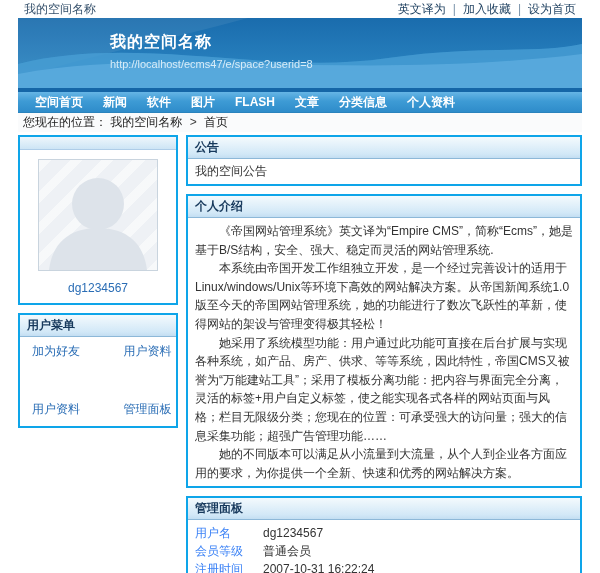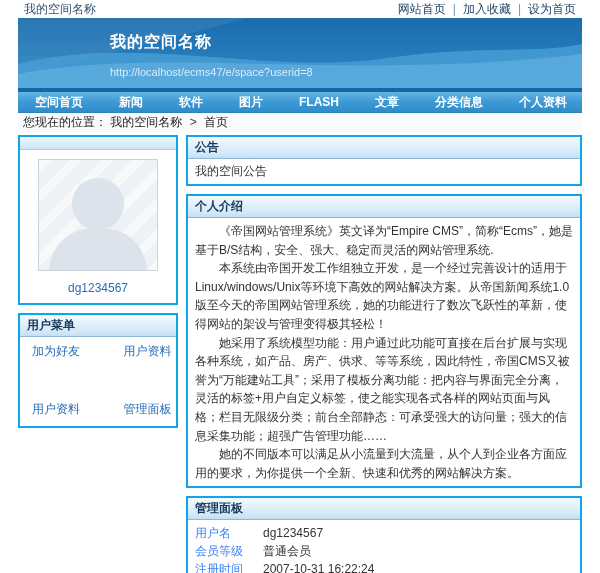--- a/index.html
+++ b/index.html
@@ -17,28 +17,28 @@
   .topbar .links { display:flex; align-items:center; }
   .topbar .links a { color:#1c3e5e; text-decoration:none; }
   .sep { color:#7a93aa; margin:0 7px; }
   .sep::before { content:"|"; }
 
   
   .banner { position:relative; height:70px; overflow:hidden; background:linear-gradient(to bottom,#1b6dae,#2e8ac6); }
   .banner svg { position:absolute; left:0; top:0; width:100%; height:100%; }
   .banner .txt { position:absolute; left:92px; top:14px; z-index:2; }
   .banner .title { color:#fff; font-size:16px; font-weight:bold; letter-spacing:1px; }
-  .banner .url { color:#d8ecf8; font-size:11px; margin-top:13px; }
+  .banner .url { color:#d8ecf8; font-size:11px; margin-top:5px; }
 
   
   .navstrip { height:4px; background:#1566a7; }
   .nav { display:flex; align-items:center; height:21px;
          background:linear-gradient(to bottom,#66b5e5 0%,#3e9bd5 45%,#2e8cca 100%);
          border-bottom:1px solid #2a83bd; }
-  .nav a { color:#fff; font-weight:bold; text-decoration:none; padding:0 18px; white-space:nowrap; }
+  .nav a { color:#fff; font-weight:bold; text-decoration:none; padding:0 10px; white-space:nowrap; }
   .nav a:first-child { padding-left:17px; }
 
   
   .crumb { height:19px; line-height:19px; padding:0 5px; background:#fafbfc; color:#222; }
   .crumb .bsep { margin:0 4px; color:#444; }
   .crumb .bsep::before { content:">"; }
   .crumb a { color:#222; text-decoration:none; }
 
   
   .main { display:flex; padding-top:3px; min-height:398px; align-items:flex-start; }
@@ -73,21 +73,21 @@
   .drow .dv { color:#333; display:flex; align-items:center; }
 </style>
 </head>
 <body>
 
 <div class="wrap">
 
   <div class="topbar">
     <span class="site">我的空间名称</span>
     <span class="links">
-      <a href="#">网站首页</a>
+      <a href="#">英文译为</a>
       <span class="sep"></span>
       <a href="#">加入收藏</a>
       <span class="sep"></span>
       <a href="#">设为首页</a>
     </span>
   </div>
 
   <div class="banner">
     <svg viewBox="0 0 564 70" preserveAspectRatio="none">
       <defs>
@@ -159,21 +159,21 @@
       <div class="box">
         <div class="box-h">公告</div>
         <div class="box-b">我的空间公告</div>
       </div>
 
       <div class="box intro">
         <div class="box-h">个人介绍</div>
         <div class="box-b">
           <p>《帝国网站管理系统》英文译为“Empire CMS”，简称“Ecms”，她是基于B/S结构，安全、强大、稳定而灵活的网站管理系统.</p>
           <p>本系统由帝国开发工作组独立开发，是一个经过完善设计的适用于Linux/windows/Unix等环境下高效的网站解决方案。从帝国新闻系统1.0版至今天的帝国网站管理系统，她的功能进行了数次飞跃性的革新，使得网站的架设与管理变得极其轻松！</p>
-          <p>她采用了系统模型功能：用户通过此功能可直接在后台扩展与实现各种系统，如产品、房产、供求、等等系统，因此特性，帝国CMS又被誉为“万能建站工具”；采用了模板分离功能：把内容与界面完全分离，灵活的标签+用户自定义标签，使之能实现各式各样的网站页面与风格；栏目无限级分类；前台全部静态：可承受强大的访问量；强大的信息采集功能；超强广告管理功能……</p>
+          <p>她采用了系统模型功能：用户通过此功能可直接在后台扩展与实现各种系统，如产品、房产、供求、等等系统，因此特性，帝国CMS又被誉为“万能建站工具”；采用了模板分离功能：把内容与界面完全分离，灵活的标签+用户自定义标签，使之能实现各式各样的网站页面与风格；栏目无限级分类；您现在的位置：可承受强大的访问量；强大的信息采集功能；超强广告管理功能……</p>
           <p>她的不同版本可以满足从小流量到大流量，从个人到企业各方面应用的要求，为你提供一个全新、快速和优秀的网站解决方案。</p>
         </div>
       </div>
 
       <div class="box">
         <div class="box-h">管理面板</div>
         <div class="box-b">
           <div class="drow">
             <span class="dl">用户名</span>
             <span class="dv">dg1234567</span>

